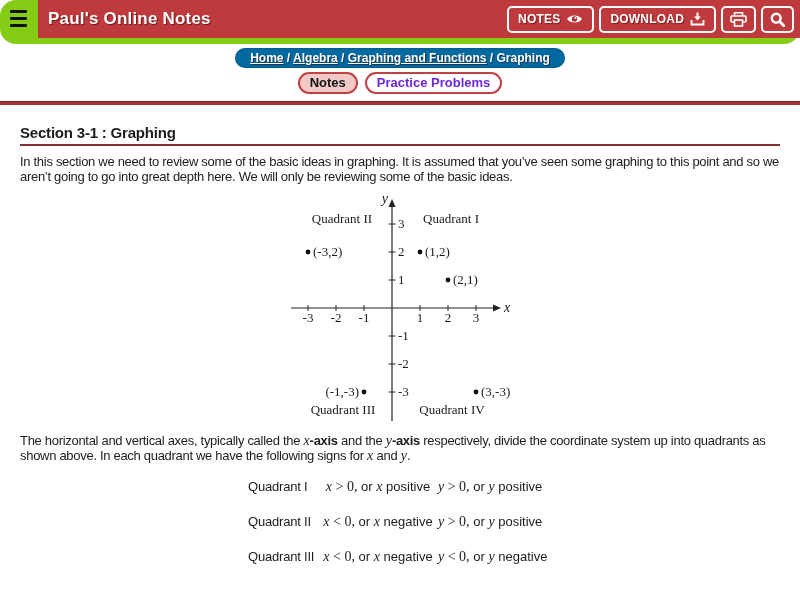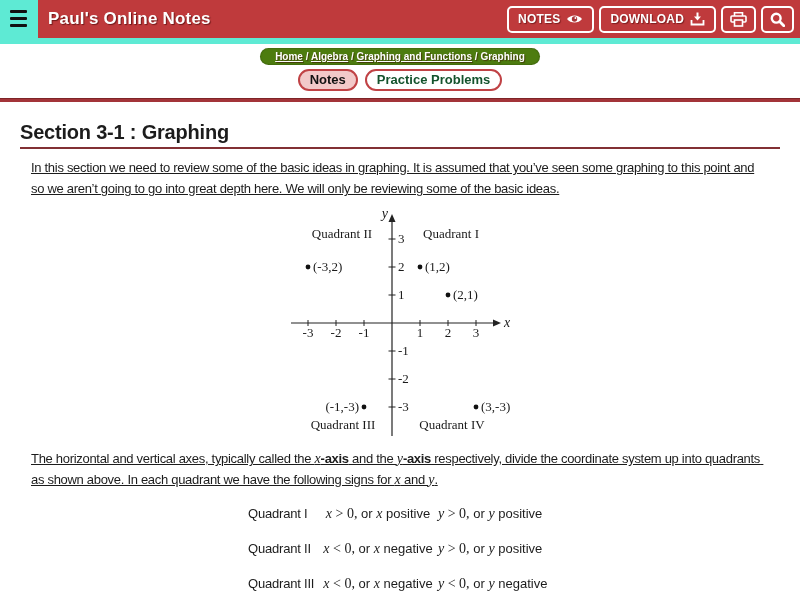--- a/index.html
+++ b/index.html
@@ -1,21 +1,21 @@
 <!DOCTYPE html>
 <html><head>
 <meta charset="utf-8">
 <style>
   html,body{margin:0;padding:0;}
   body{
     width:800px;height:600px;overflow:hidden;background:#fff;
     font-family:"Liberation Sans",sans-serif;color:#1c1c1c;
   }
   
-  header{position:relative;height:44px;background:#5eead4;}
+  header{position:relative;height:44px;background:#84cc16;border-radius:16px;}
   .hamburger{
     position:absolute;left:10px;top:10px;width:20px;height:17px;
     background:none;border:none;padding:0;cursor:pointer;
     display:flex;flex-direction:column;justify-content:space-between;
   }
   .hb{display:block;width:17px;height:3px;background:#111;border-radius:1px;}
   .redbar{
     position:absolute;left:38px;right:0;top:0;height:38px;background:#bf3a3c;
     display:flex;align-items:center;
   }
@@ -28,40 +28,40 @@
     background:transparent;border:2px solid #fff;border-radius:5px;color:#fff;
     font-family:"Liberation Sans",sans-serif;font-weight:bold;font-size:12px;
     height:27px;display:flex;align-items:center;gap:6px;padding:0 9px;cursor:pointer;
     text-shadow:1px 1px 1px rgba(60,0,0,.5);letter-spacing:.2px;white-space:nowrap;
   }
   .hbtn.iconic{padding:0 7px;}
   .hbtn svg{display:block;}
   
   .crumbrow{display:flex;justify-content:center;margin-top:4px;}
   .crumb{
-    background:#4d7c0f;border-radius:13px;padding:3px 15px;color:#fff;
-    font-size:10px;font-weight:bold;box-shadow:inset 0 0 2px rgba(0,0,0,.4);
+    background:#0369a1;border-radius:13px;padding:3px 15px;color:#fff;
+    font-size:12px;font-weight:bold;box-shadow:inset 0 0 2px rgba(0,0,0,.4);
     text-shadow:1px 1px 1px rgba(60,0,0,.5);white-space:nowrap;
   }
   .crumb a{color:#fff;text-decoration:underline;cursor:pointer;}
   .sep{white-space:pre;}
   .tabsrow{display:flex;justify-content:center;gap:7px;margin-top:4px;}
   .tab{
     border:2px solid #c04245;border-radius:12px;padding:1px 10px 2px;
-    font-weight:bold;font-size:13px;color:#14532d;background:#fff;cursor:pointer;white-space:nowrap;
+    font-weight:bold;font-size:13px;color:#6d28d9;background:#fff;cursor:pointer;white-space:nowrap;
   }
   .tab.active{background:#f2c9c9;color:#111;}
   .divider{height:3px;background:#a33439;margin-top:7px;border-top:1px solid #7e2427;}
   
   main{padding:0 20px;}
   h2{
-    font-size:20px;margin:19px 0 0;padding-bottom:3px;
+    font-size:15px;margin:19px 0 0;padding-bottom:3px;
     border-bottom:2px solid #823034;letter-spacing:-0.2px;
   }
-  p{margin:8px 11px 0;font-size:13px;line-height:21px;letter-spacing:-0.3px;text-decoration:underline;}
+  p{margin:8px 0 0;font-size:13px;line-height:15px;letter-spacing:-0.3px;}
   .p2{margin-top:12px;}
   .p3{margin-top:5px;}
   .chart-wrap{margin-top:6px;display:flex;justify-content:center;}
   .mi{font-family:"Liberation Serif",serif;font-style:italic;font-size:14px;letter-spacing:0;}
   .mr{font-family:"Liberation Serif",serif;font-size:14px;letter-spacing:0;white-space:pre;}
   .t{white-space:pre-wrap;}
   
   .ax{font:italic 14px "Liberation Serif",serif;fill:#1a1a1a;}
   .tk,.pt,.ql{font:13px "Liberation Serif",serif;fill:#1a1a1a;}
   

